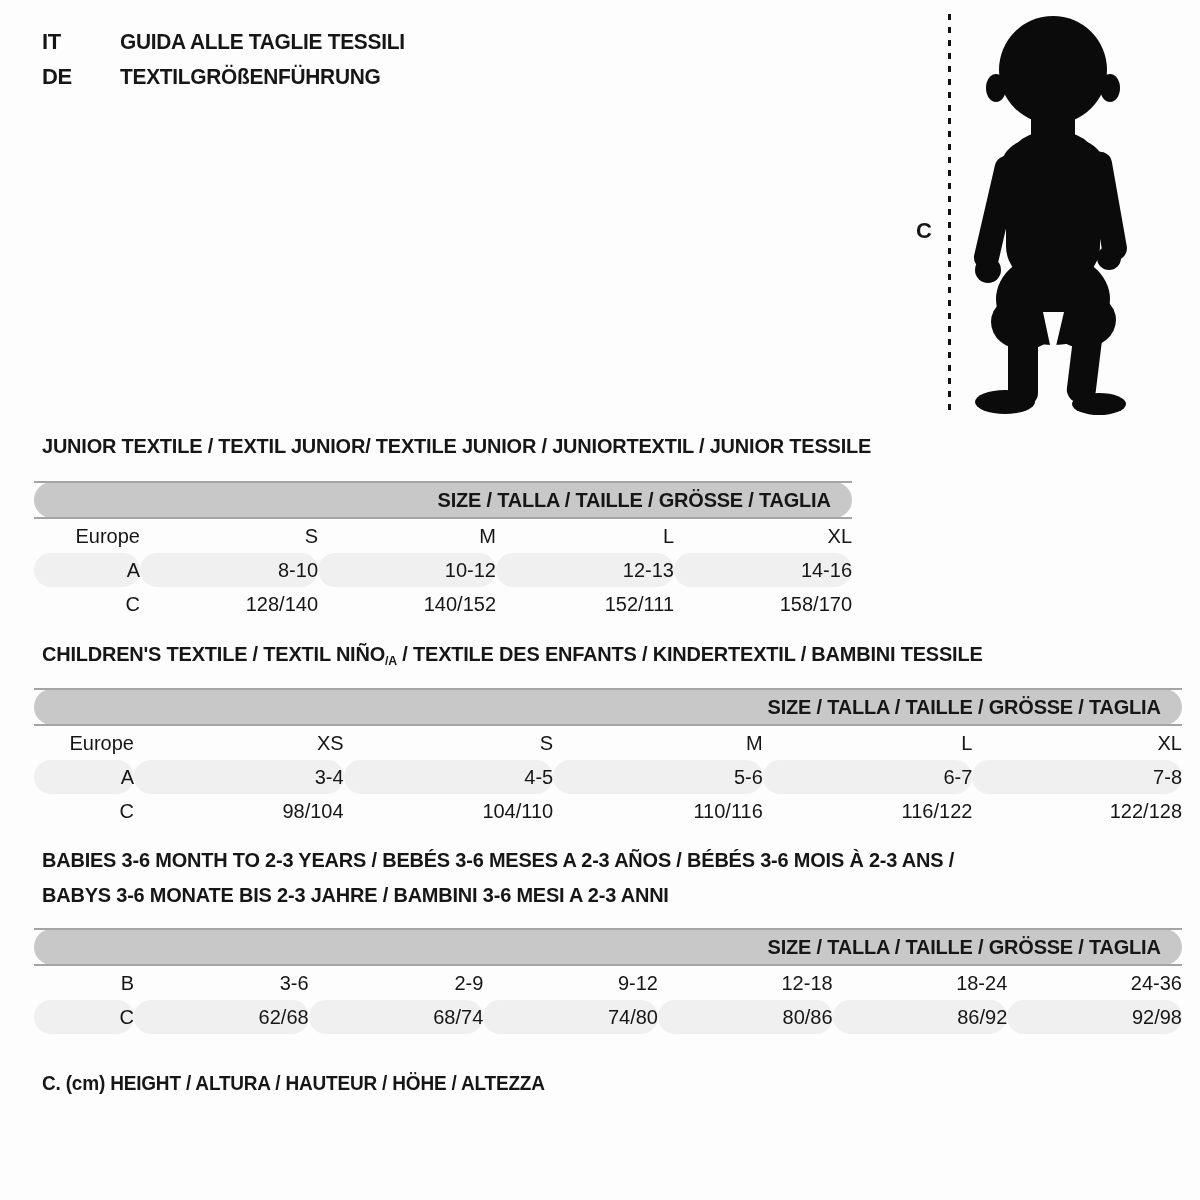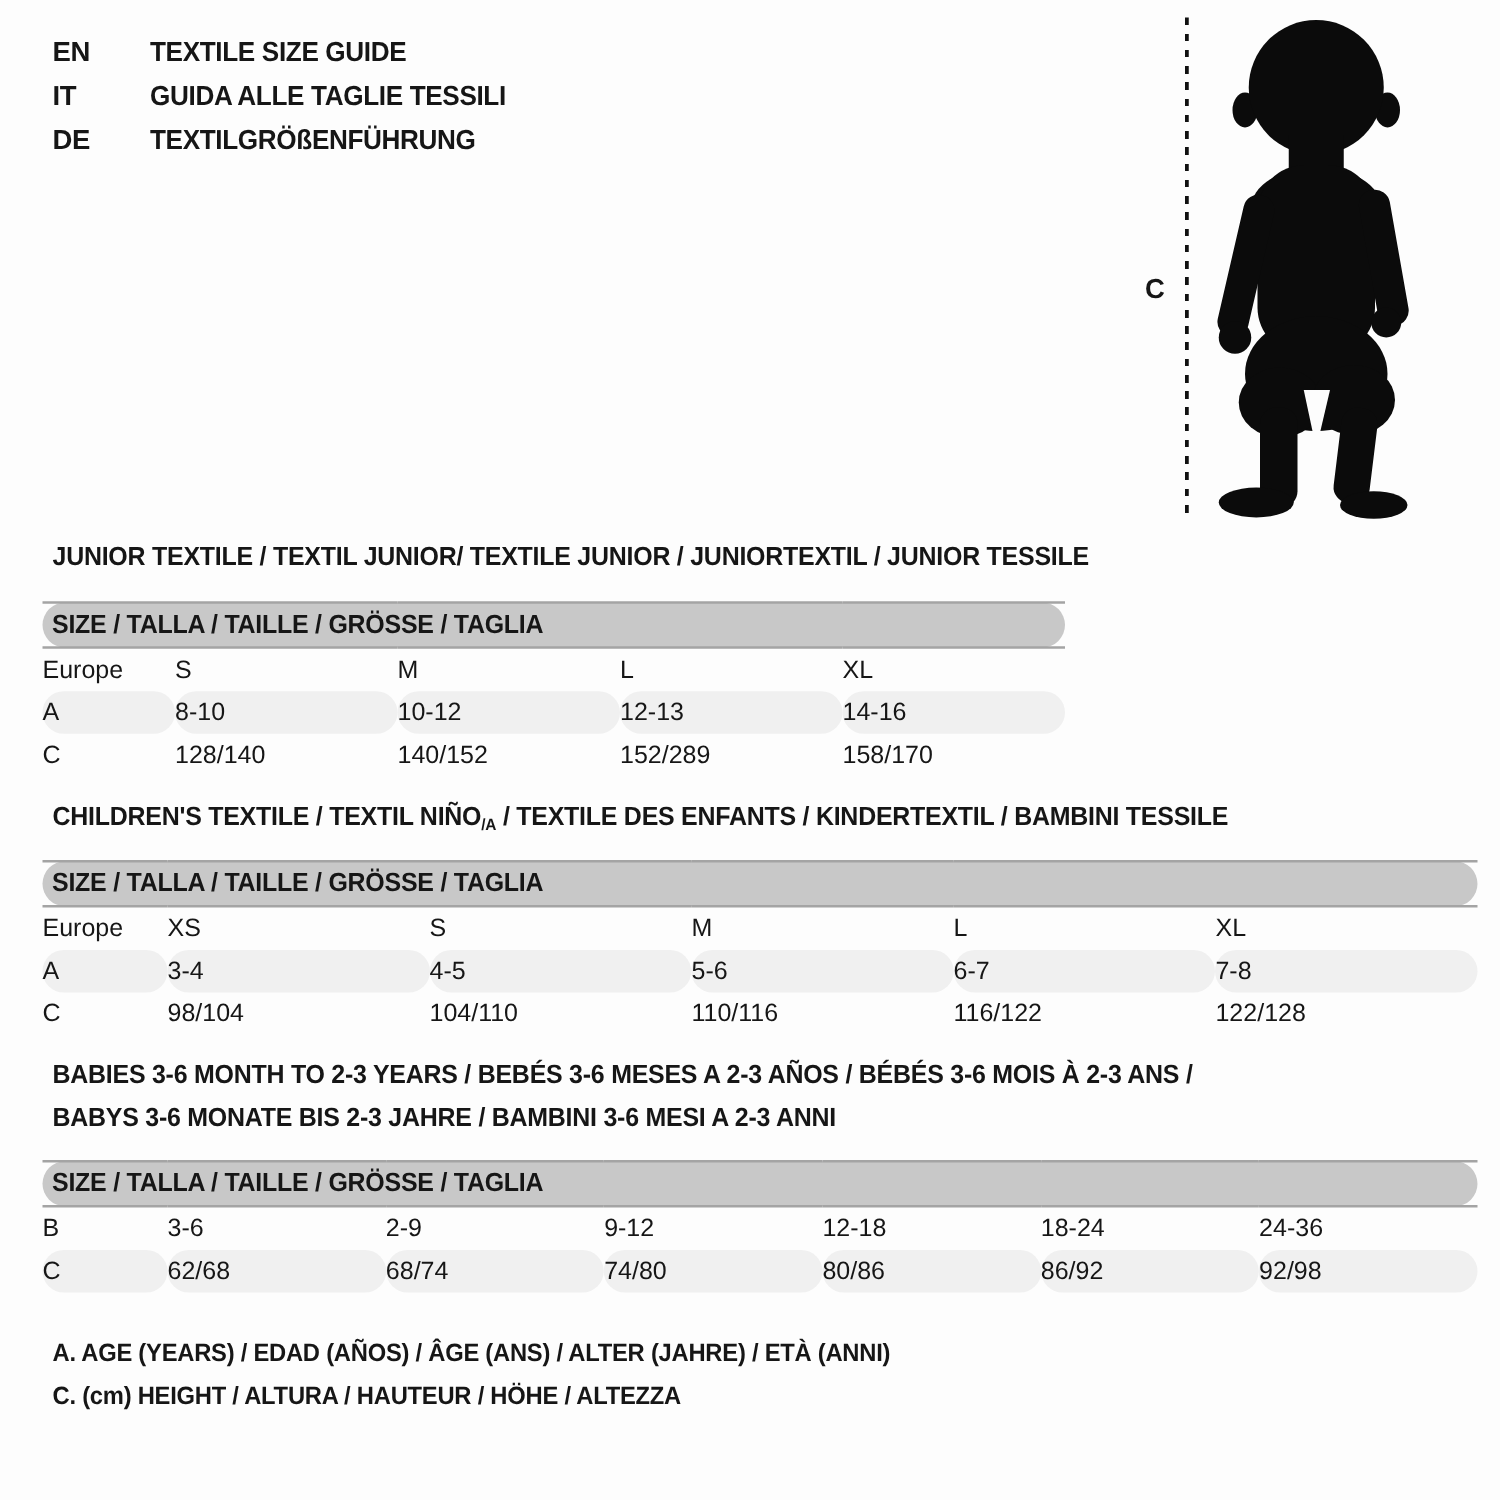--- a/index.html
+++ b/index.html
@@ -47,21 +47,21 @@
     font-size: 13px; vertical-align: -4px; font-weight: 700;
   }
 
   
   table.size-table {
     position: absolute; left: 34px;
     border-collapse: collapse; table-layout: fixed;
   }
   table.size-table td {
     padding: 0; height: 34px; vertical-align: middle;
-    font-size: 20px; text-align: left; white-space: nowrap; border-radius: 18px;
+    font-size: 20px; text-align: right; white-space: nowrap; border-radius: 18px;
   }
   td.band {
     height: 30px;
     background: #c8c8c8;
     border-top: 2px solid #a4a4a4;
     border-bottom: 2px solid #a4a4a4;
     text-align: left;
   }
   td.band .band-text {
     display: inline-block;
@@ -82,24 +82,20 @@
     white-space: nowrap;
   }
   .legend-line span { transform: scaleX(0.95); transform-origin: 0 50%; display: inline-block; }
 </style>
 </head>
 <body>
 
 <div class="page">
 
   <div class="langs">
-    <div class="lang-row">
-      <div class="lang-code">EN</div>
-      <div class="lang-title">TEXTILE SIZE GUIDE</div>
-    </div>
     <div class="lang-row">
       <div class="lang-code">IT</div>
       <div class="lang-title">GUIDA ALLE TAGLIE TESSILI</div>
     </div>
     <div class="lang-row">
       <div class="lang-code">DE</div>
       <div class="lang-title">TEXTILGRÖßENFÜHRUNG</div>
     </div>
   </div>
 
@@ -167,21 +163,21 @@
       <td class="rowlabel">A</td>
       <td>8-10</td>
       <td>10-12</td>
       <td>12-13</td>
       <td>14-16</td>
     </tr>
     <tr>
       <td class="rowlabel">C</td>
       <td>128/140</td>
       <td>140/152</td>
-      <td>152/289</td>
+      <td>152/111</td>
       <td>158/170</td>
     </tr>
   </tbody>
     </table>
 
   <div class="sec-title" style="top:642px">
     <span>CHILDREN'S TEXTILE / TEXTIL NIÑO</span><span class="sub">/A</span><span> / TEXTILE DES ENFANTS / KINDERTEXTIL / BAMBINI TESSILE</span>
   </div>
 
   <table class="size-table" style="top:688px; width:1148px">
@@ -265,20 +261,17 @@
       <td>74/80</td>
       <td>80/86</td>
       <td>86/92</td>
       <td>92/98</td>
     </tr>
   </tbody>
     </table>
 
   <div class="legend">
     <div class="legend-line">
-      <span>A. AGE (YEARS) / EDAD (AÑOS) / ÂGE (ANS) / ALTER (JAHRE) / ETÀ (ANNI)</span>
-    </div>
-    <div class="legend-line">
       <span>C. (cm) HEIGHT / ALTURA / HAUTEUR / HÖHE / ALTEZZA</span>
     </div>
   </div>
 
 </div>
 
 </body></html>

